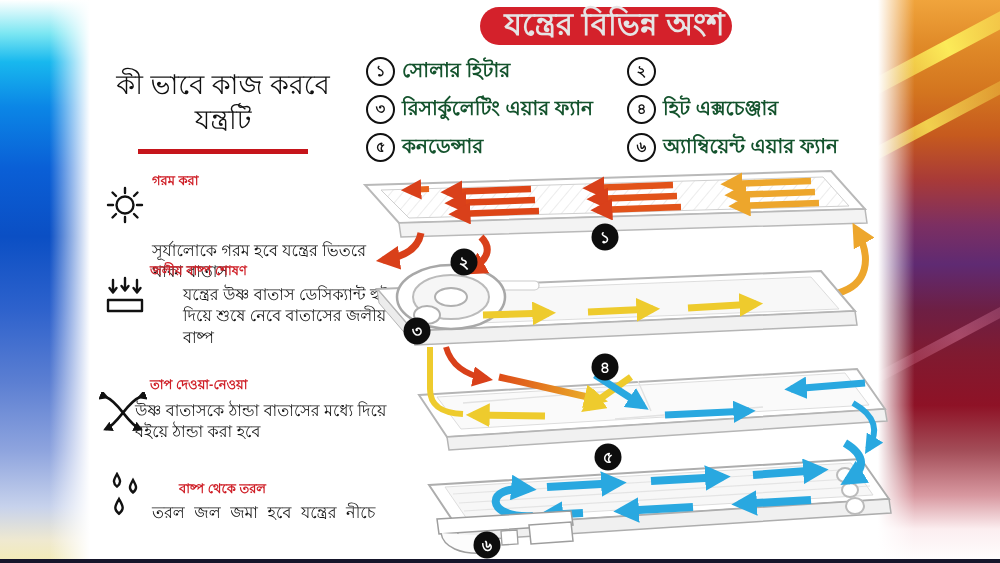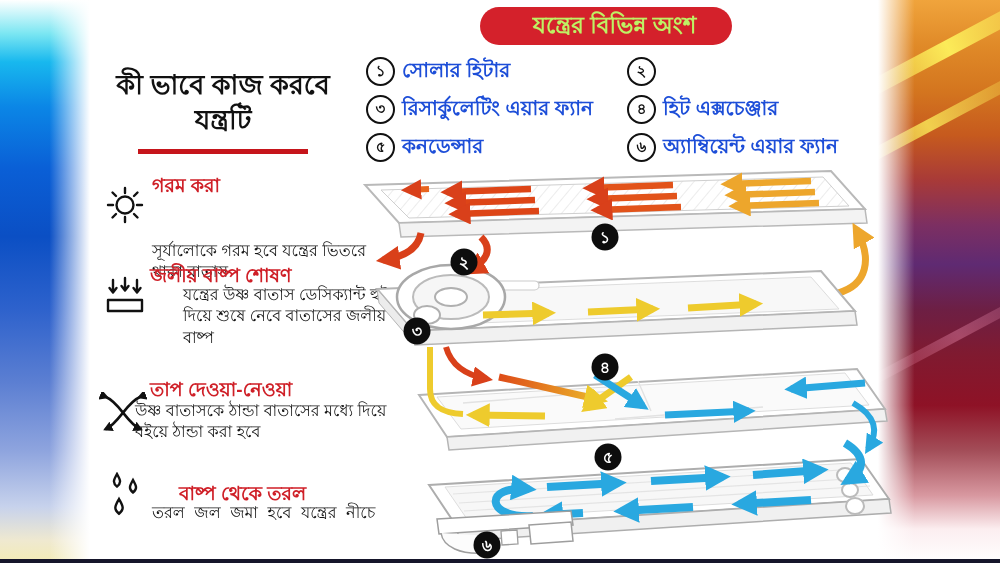--- a/index.html
+++ b/index.html
@@ -22,36 +22,36 @@
   .strip-right .s1{left:-60px;top:40px;}
   .strip-right .s2{left:-80px;top:120px;height:12px;opacity:.75;}
   .strip-right .s3{left:-50px;top:330px;height:10px;opacity:.35;background:linear-gradient(90deg,rgba(255,120,180,0),#ff9ec2,rgba(255,120,180,0));}
   .strip-right::after{content:"";position:absolute;inset:0;
     background:linear-gradient(90deg,#fff 0%,rgba(255,255,255,0) 30%);}
   .bottom-bar{position:absolute;left:0;right:0;bottom:0;height:4px;background:#15152a;}
 
   
   .pill{position:absolute;left:480px;top:7px;width:252px;height:38px;border-radius:20px;
     background:#d4212b;display:flex;align-items:center;justify-content:center;}
-  .pill span{color:#bef264;font-weight:bold;font-size:23px;margin-left:17px;}
+  .pill span{color:#e5e5e5;font-weight:bold;font-size:31px;margin-left:17px;}
 
   
   .parts-col{position:absolute;top:58px;}
   .col1{left:366px;} .col2{left:627px;}
   .part-item{display:flex;align-items:center;gap:7px;margin-bottom:11px;height:27px;}
   .num-circle{width:25px;height:25px;border:2.5px solid #111;border-radius:50%;
     display:flex;align-items:center;justify-content:center;font-weight:bold;font-size:15px;color:#111;flex:0 0 auto;}
-  .part-label{font-weight:bold;font-size:20px;color:#1d4ed8;white-space:nowrap;}
+  .part-label{font-weight:bold;font-size:20px;color:#14532d;white-space:nowrap;}
 
   
   .how-title{position:absolute;left:108px;top:68px;width:230px;text-align:center;
-    font-weight:bold;font-size:27px;line-height:1.3;color:#111;}
+    font-weight:normal;font-size:27px;line-height:1.3;color:#111;}
   .how-underline{position:absolute;left:138px;top:149px;width:170px;height:5px;background:#c6151b;}
 
-  .step-title{position:absolute;font-weight:bold;font-size:19px;color:#cf1f27;white-space:nowrap;}
+  .step-title{position:absolute;font-weight:bold;font-size:13px;color:#cf1f27;white-space:nowrap;}
   .step-body{position:absolute;font-size:16px;color:#151515;line-height:1.33;}
   .step-icon{position:absolute;}
 
   .t1{left:152px;top:171px;} .b1{left:152px;top:196px;width:218px;margin-top:44px;}
   .t2{left:150px;top:261px;text-align:center;} .b2{left:150px;top:284px;width:236px;margin-left:33px;}
   .t3{left:150px;top:375px;} .b3{left:135px;top:400px;width:252px;}
   .t4{left:152px;top:479px;margin-left:27px;} .b4{left:152px;top:504px;width:295px;font-family:Liberation Mono, monospace;}
   .i1{left:102px;top:184px;} .i2{left:104px;top:276px;} .i3{left:99px;top:392px;} .i4{left:106px;top:472px;}
 
   

